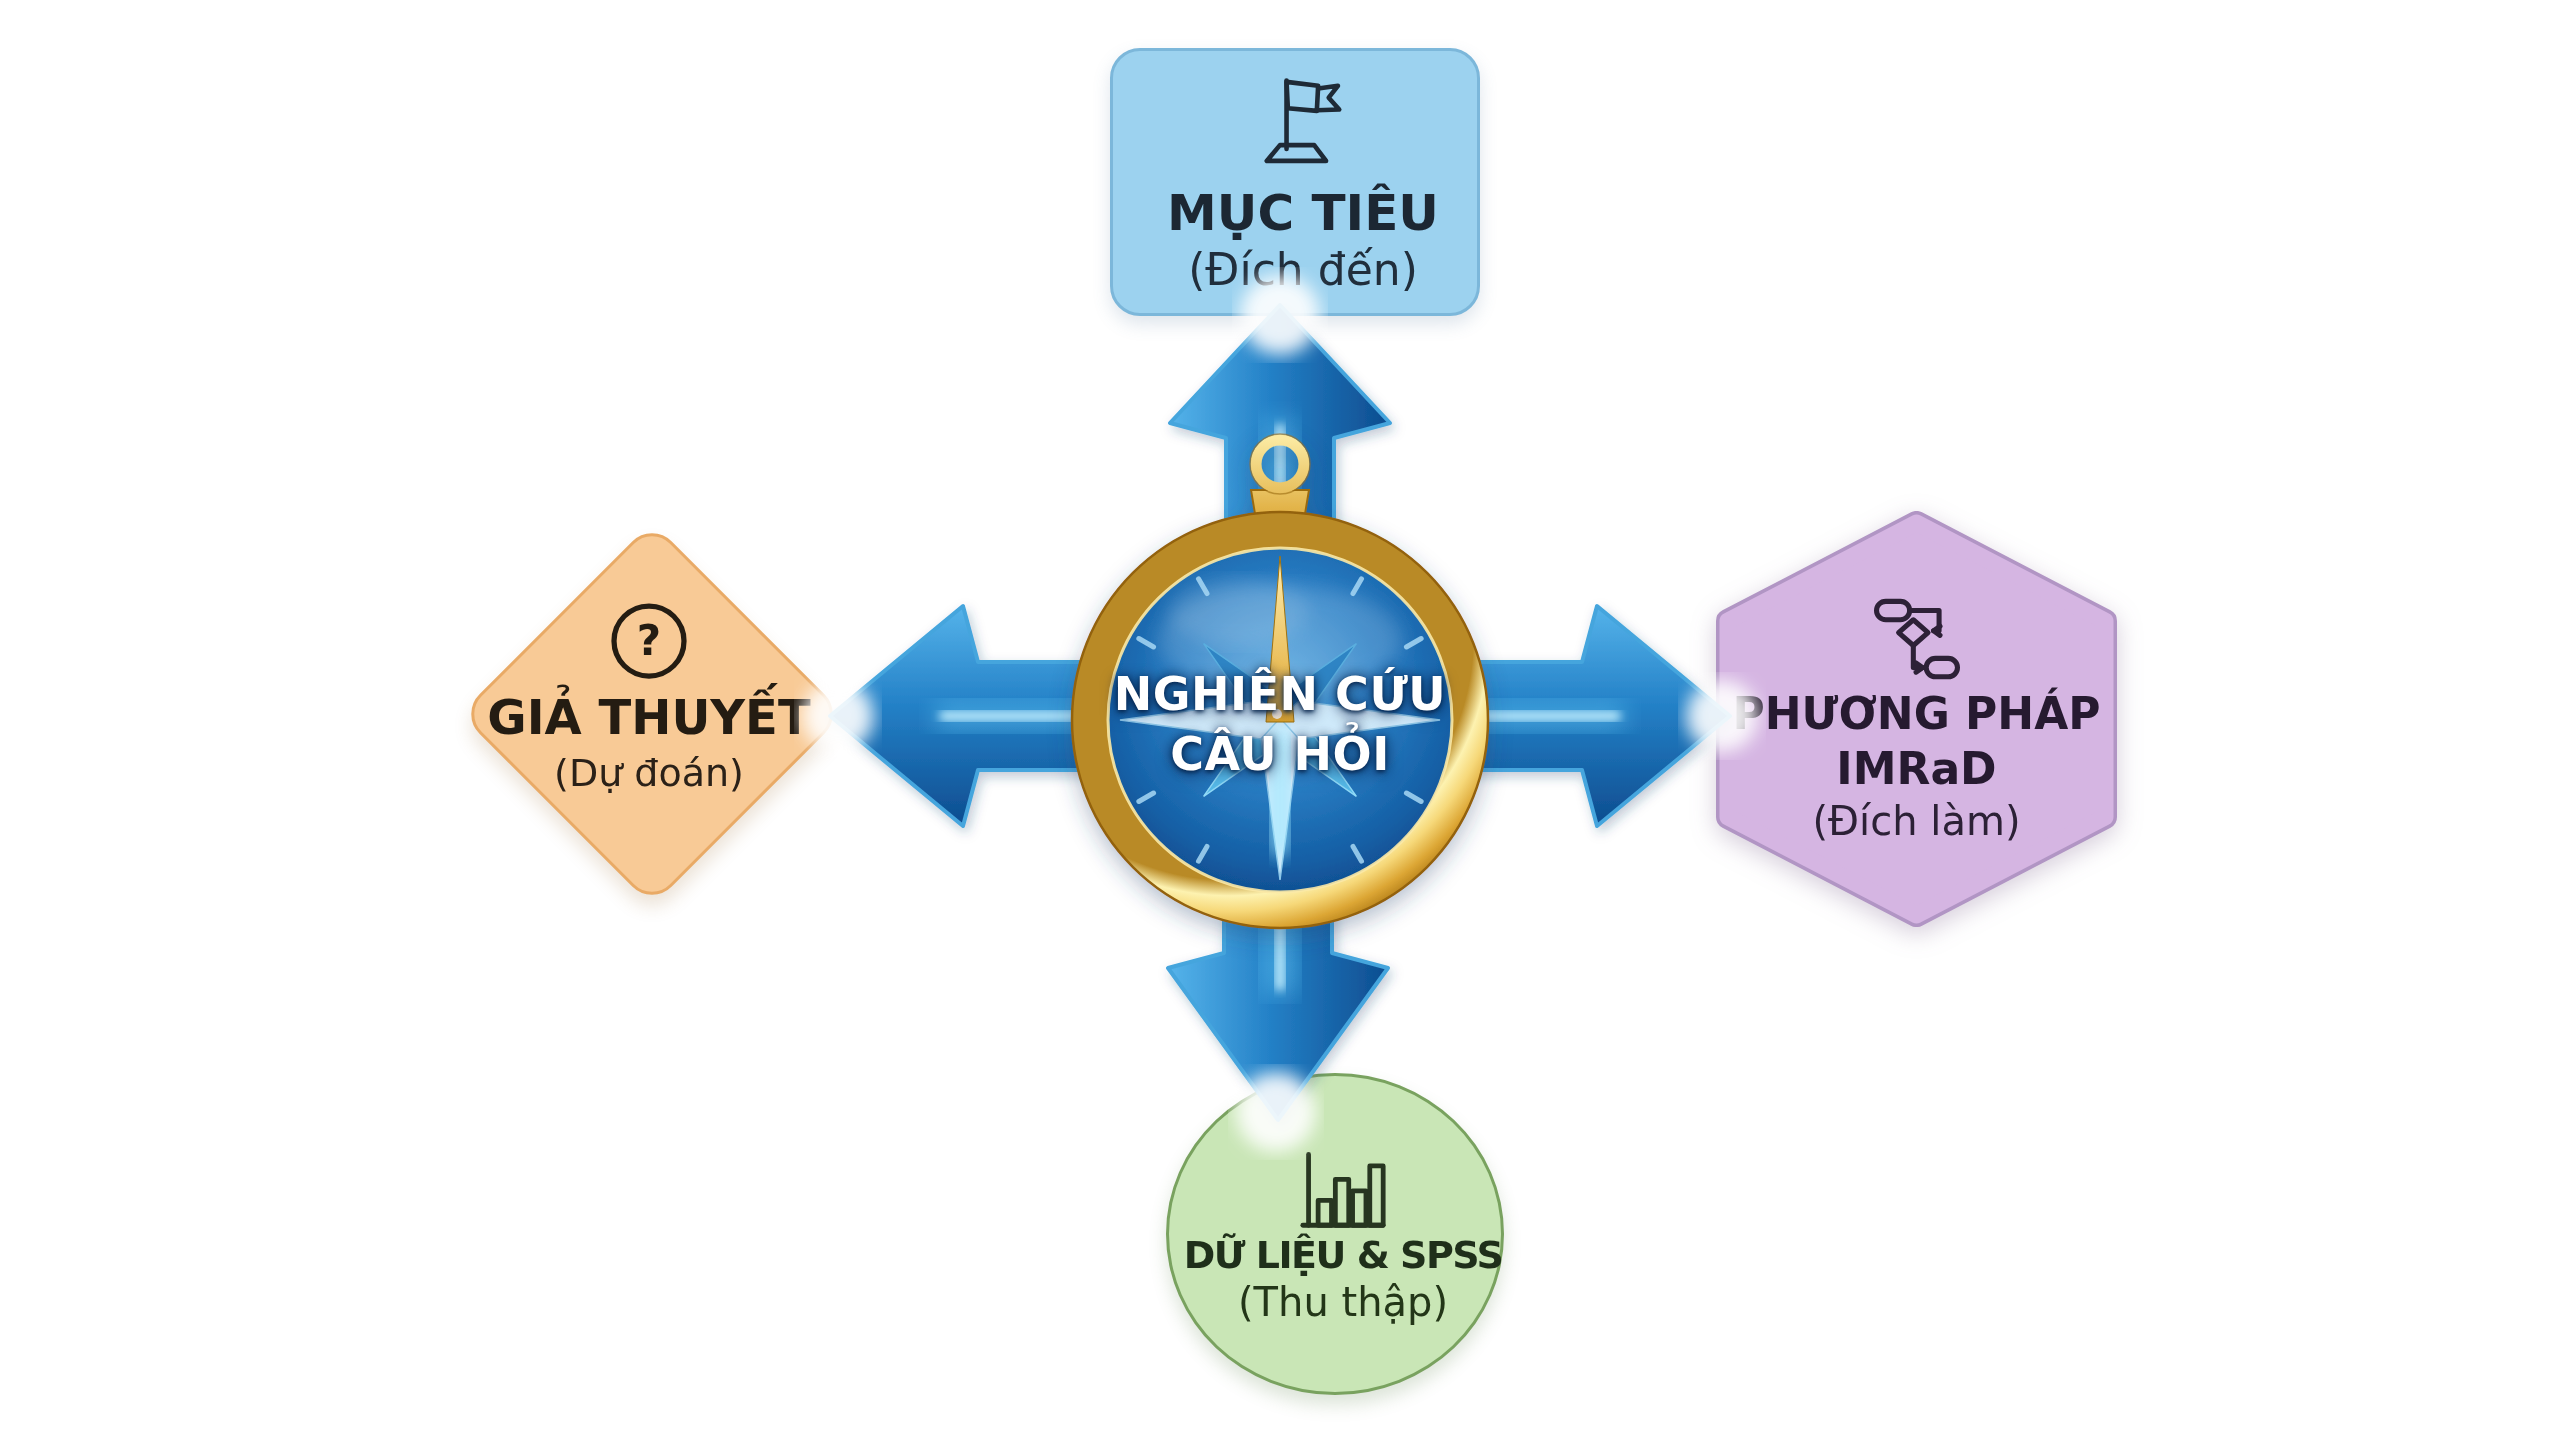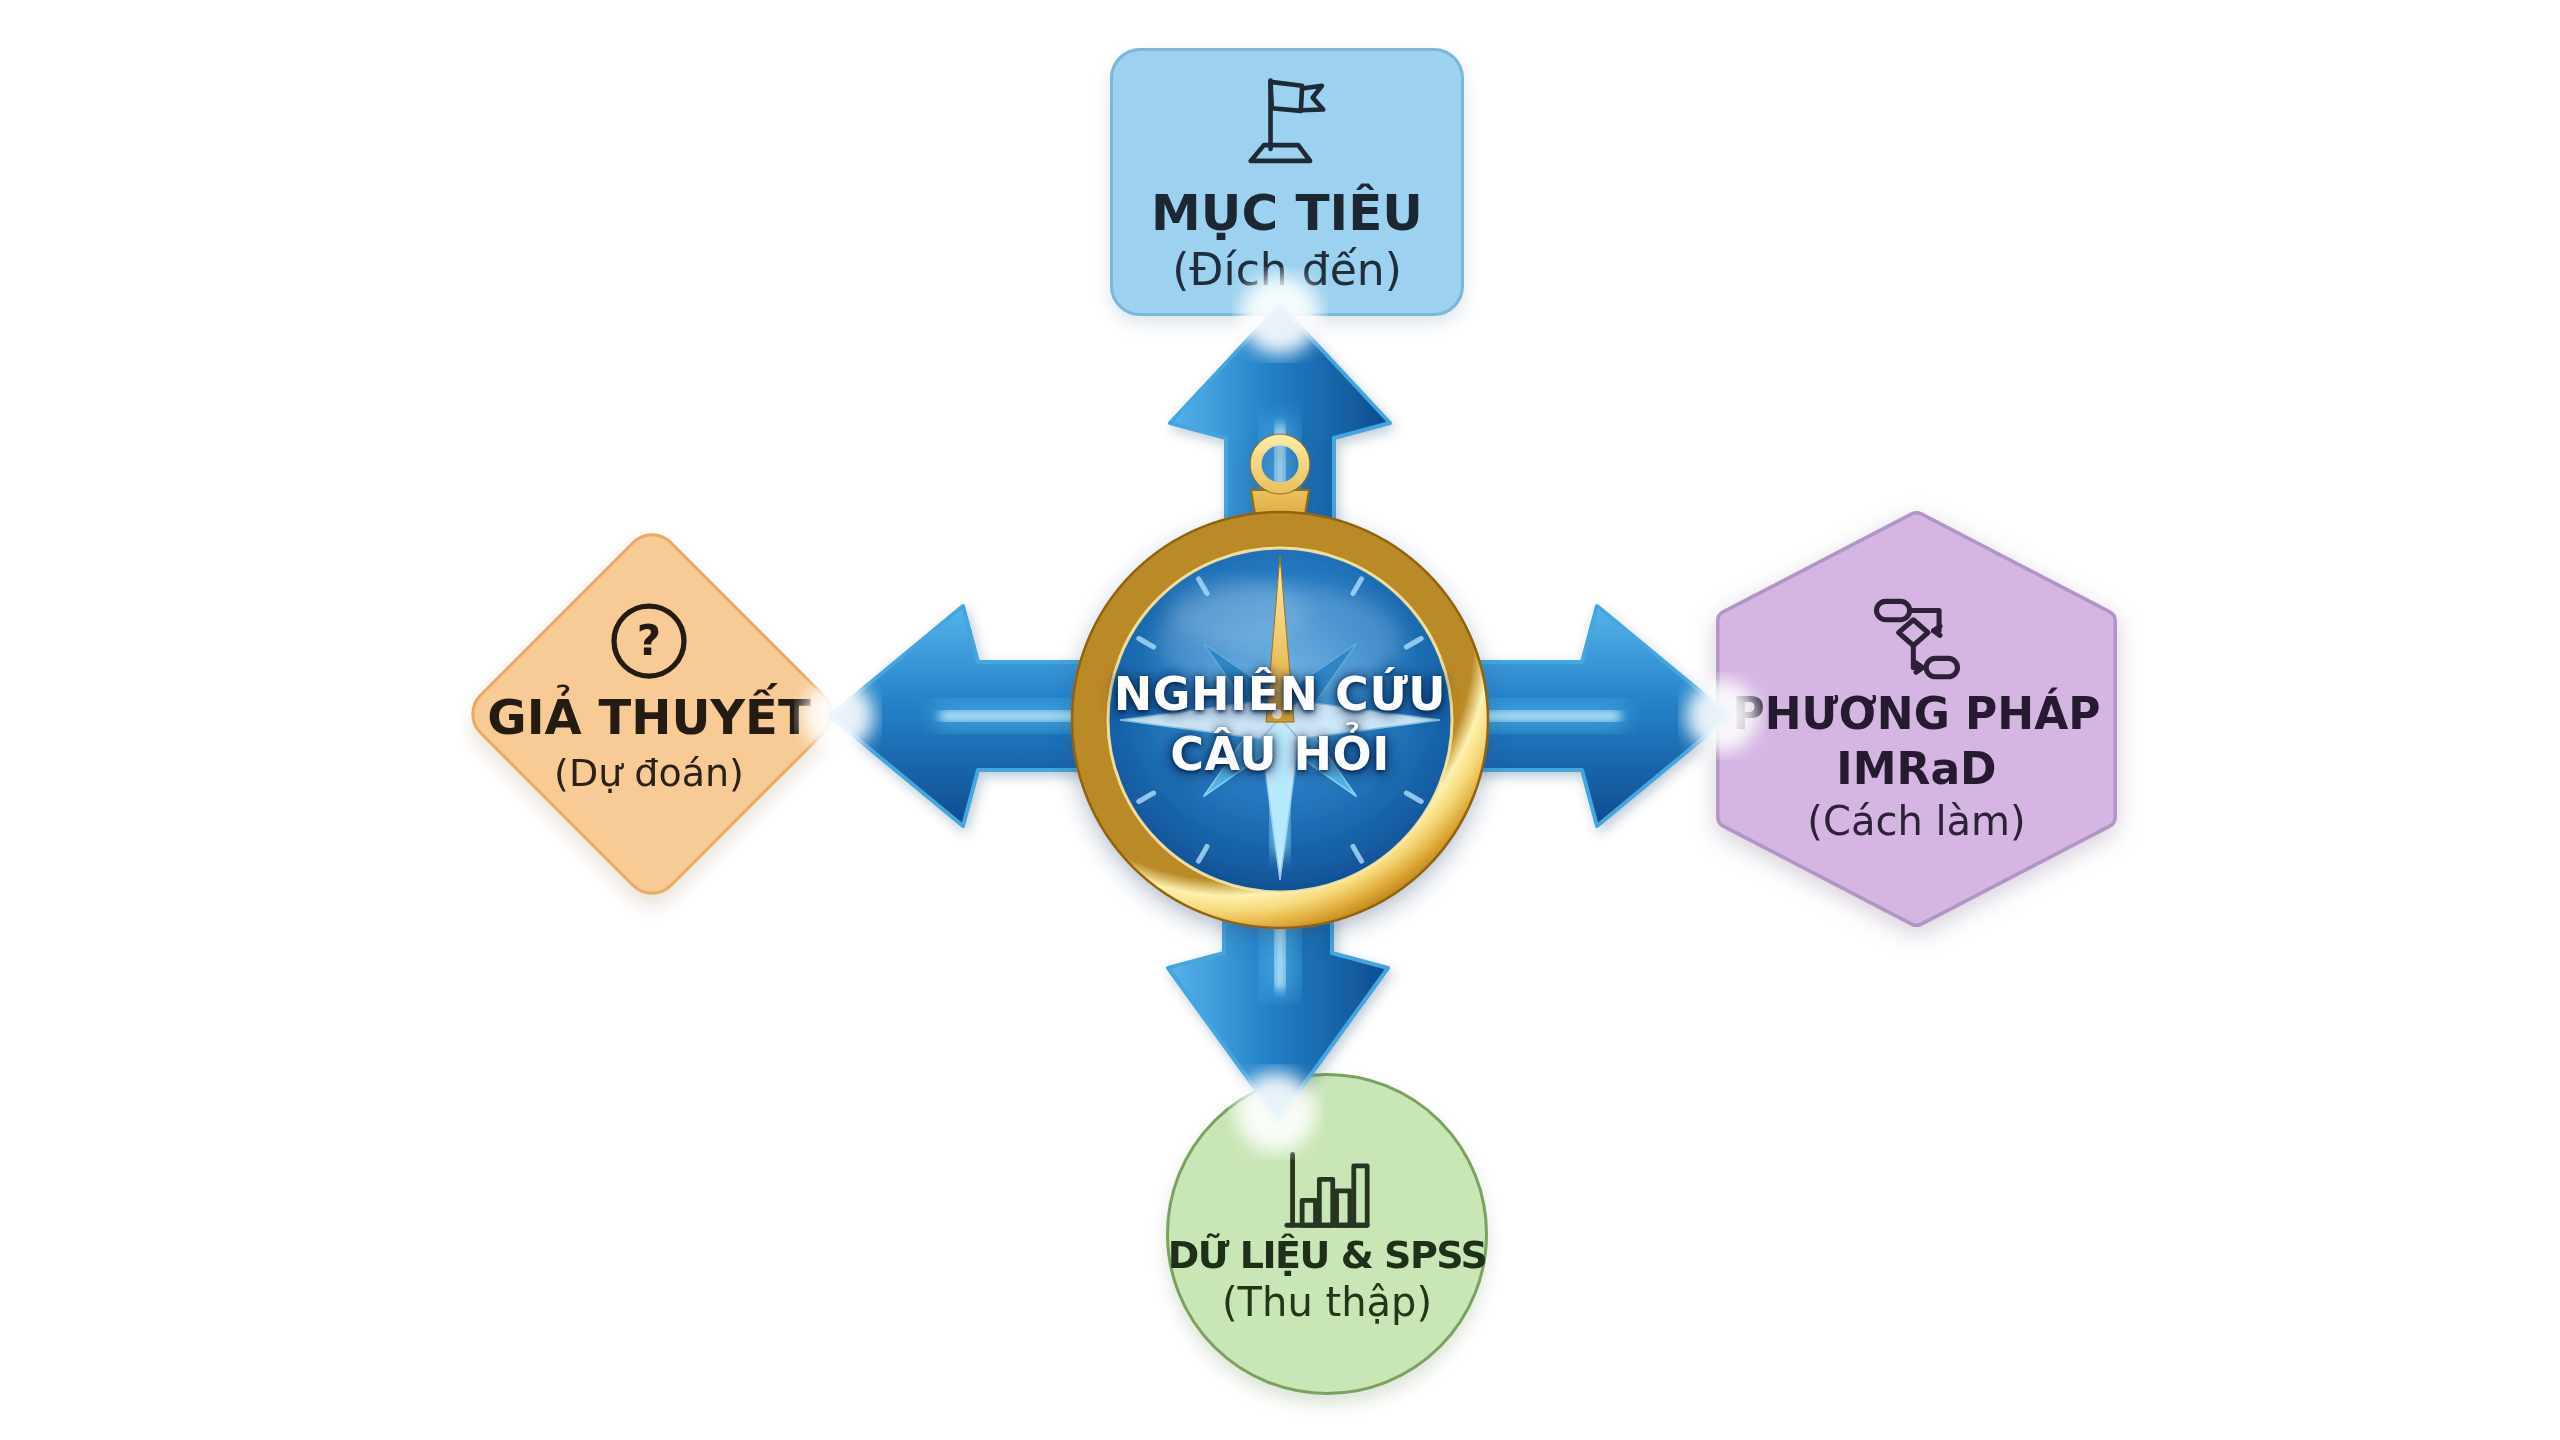--- a/index.html
+++ b/index.html
@@ -1,20 +1,20 @@
 <!DOCTYPE html>
 <html style="--node-blue: #9cd2ef; --node-orange: #f8ca96; --node-purple: #d5b5e2; --node-green: #c9e6b6; --arrow-light: #55b3ea; --arrow-mid: #2481c7; --arrow-dark: #0d4c8f; --gold-light: #fdf2b0; --gold-dark: #aa7513; --face-center: #58a8e0; --face-edge: #0c4283;"><head>
 <meta charset="utf-8">
 <style>
   html,body{margin:0;padding:0;background:#ffffff;}
   .stage{
     position:relative;width:2560px;height:1440px;overflow:hidden;background:#ffffff;
     font-family:"DejaVu Sans","Liberation Sans",sans-serif;
   }
-  .node{position:absolute;display:flex;flex-direction:column;align-items:center;justify-content:center;text-align:left;z-index:1;}
+  .node{position:absolute;display:flex;flex-direction:column;align-items:center;justify-content:center;text-align:left;z-index:1;padding-left:16px;}
   .title{font-weight:700;white-space:nowrap;}
   .subtitle{font-weight:400;white-space:nowrap;}
 
   
   .node-top{
     left:1110px;top:48px;width:348px;height:262px;border-radius:30px;
     background:var(--node-blue,#9cd2ef);border:3px solid #7cb7da;
     box-shadow:0 8px 18px rgba(70,110,150,.18);gap:2px;
   }
   .node-top .title{font-size:50px;color:#1c2733;}
@@ -98,21 +98,21 @@
           <path d="M42 18 H74 V40 H68"></path>
           <path d="M68 40 l7 -5 M68 40 l7 5"></path>
           <polygon points="46,28 62,42 46,56 30,42"></polygon>
           <path d="M46 56 V80 H56"></path>
           <path d="M56 80 l-7 -5 M56 80 l-7 5"></path>
           <rect x="60" y="70" width="34" height="20" rx="10"></rect>
         </g>
       </svg>
       <div class="title">PHƯƠNG PHÁP</div>
       <div class="title">IMRaD</div>
-      <div class="subtitle">(Cách làm)</div>
+      <div class="subtitle">(Đích làm)</div>
     </div>
   </div>
 
   <div class="node node-bottom">
     <svg class="icon" width="96" height="88" viewBox="0 0 100 92">
       <g fill="none" stroke="#273620" stroke-width="5" stroke-linejoin="round" stroke-linecap="round">
         <path d="M8 86 H92"></path>
         <path d="M14 12 V86"></path>
         <rect x="24" y="60" width="14" height="26"></rect>
         <rect x="42" y="38" width="14" height="48"></rect>

